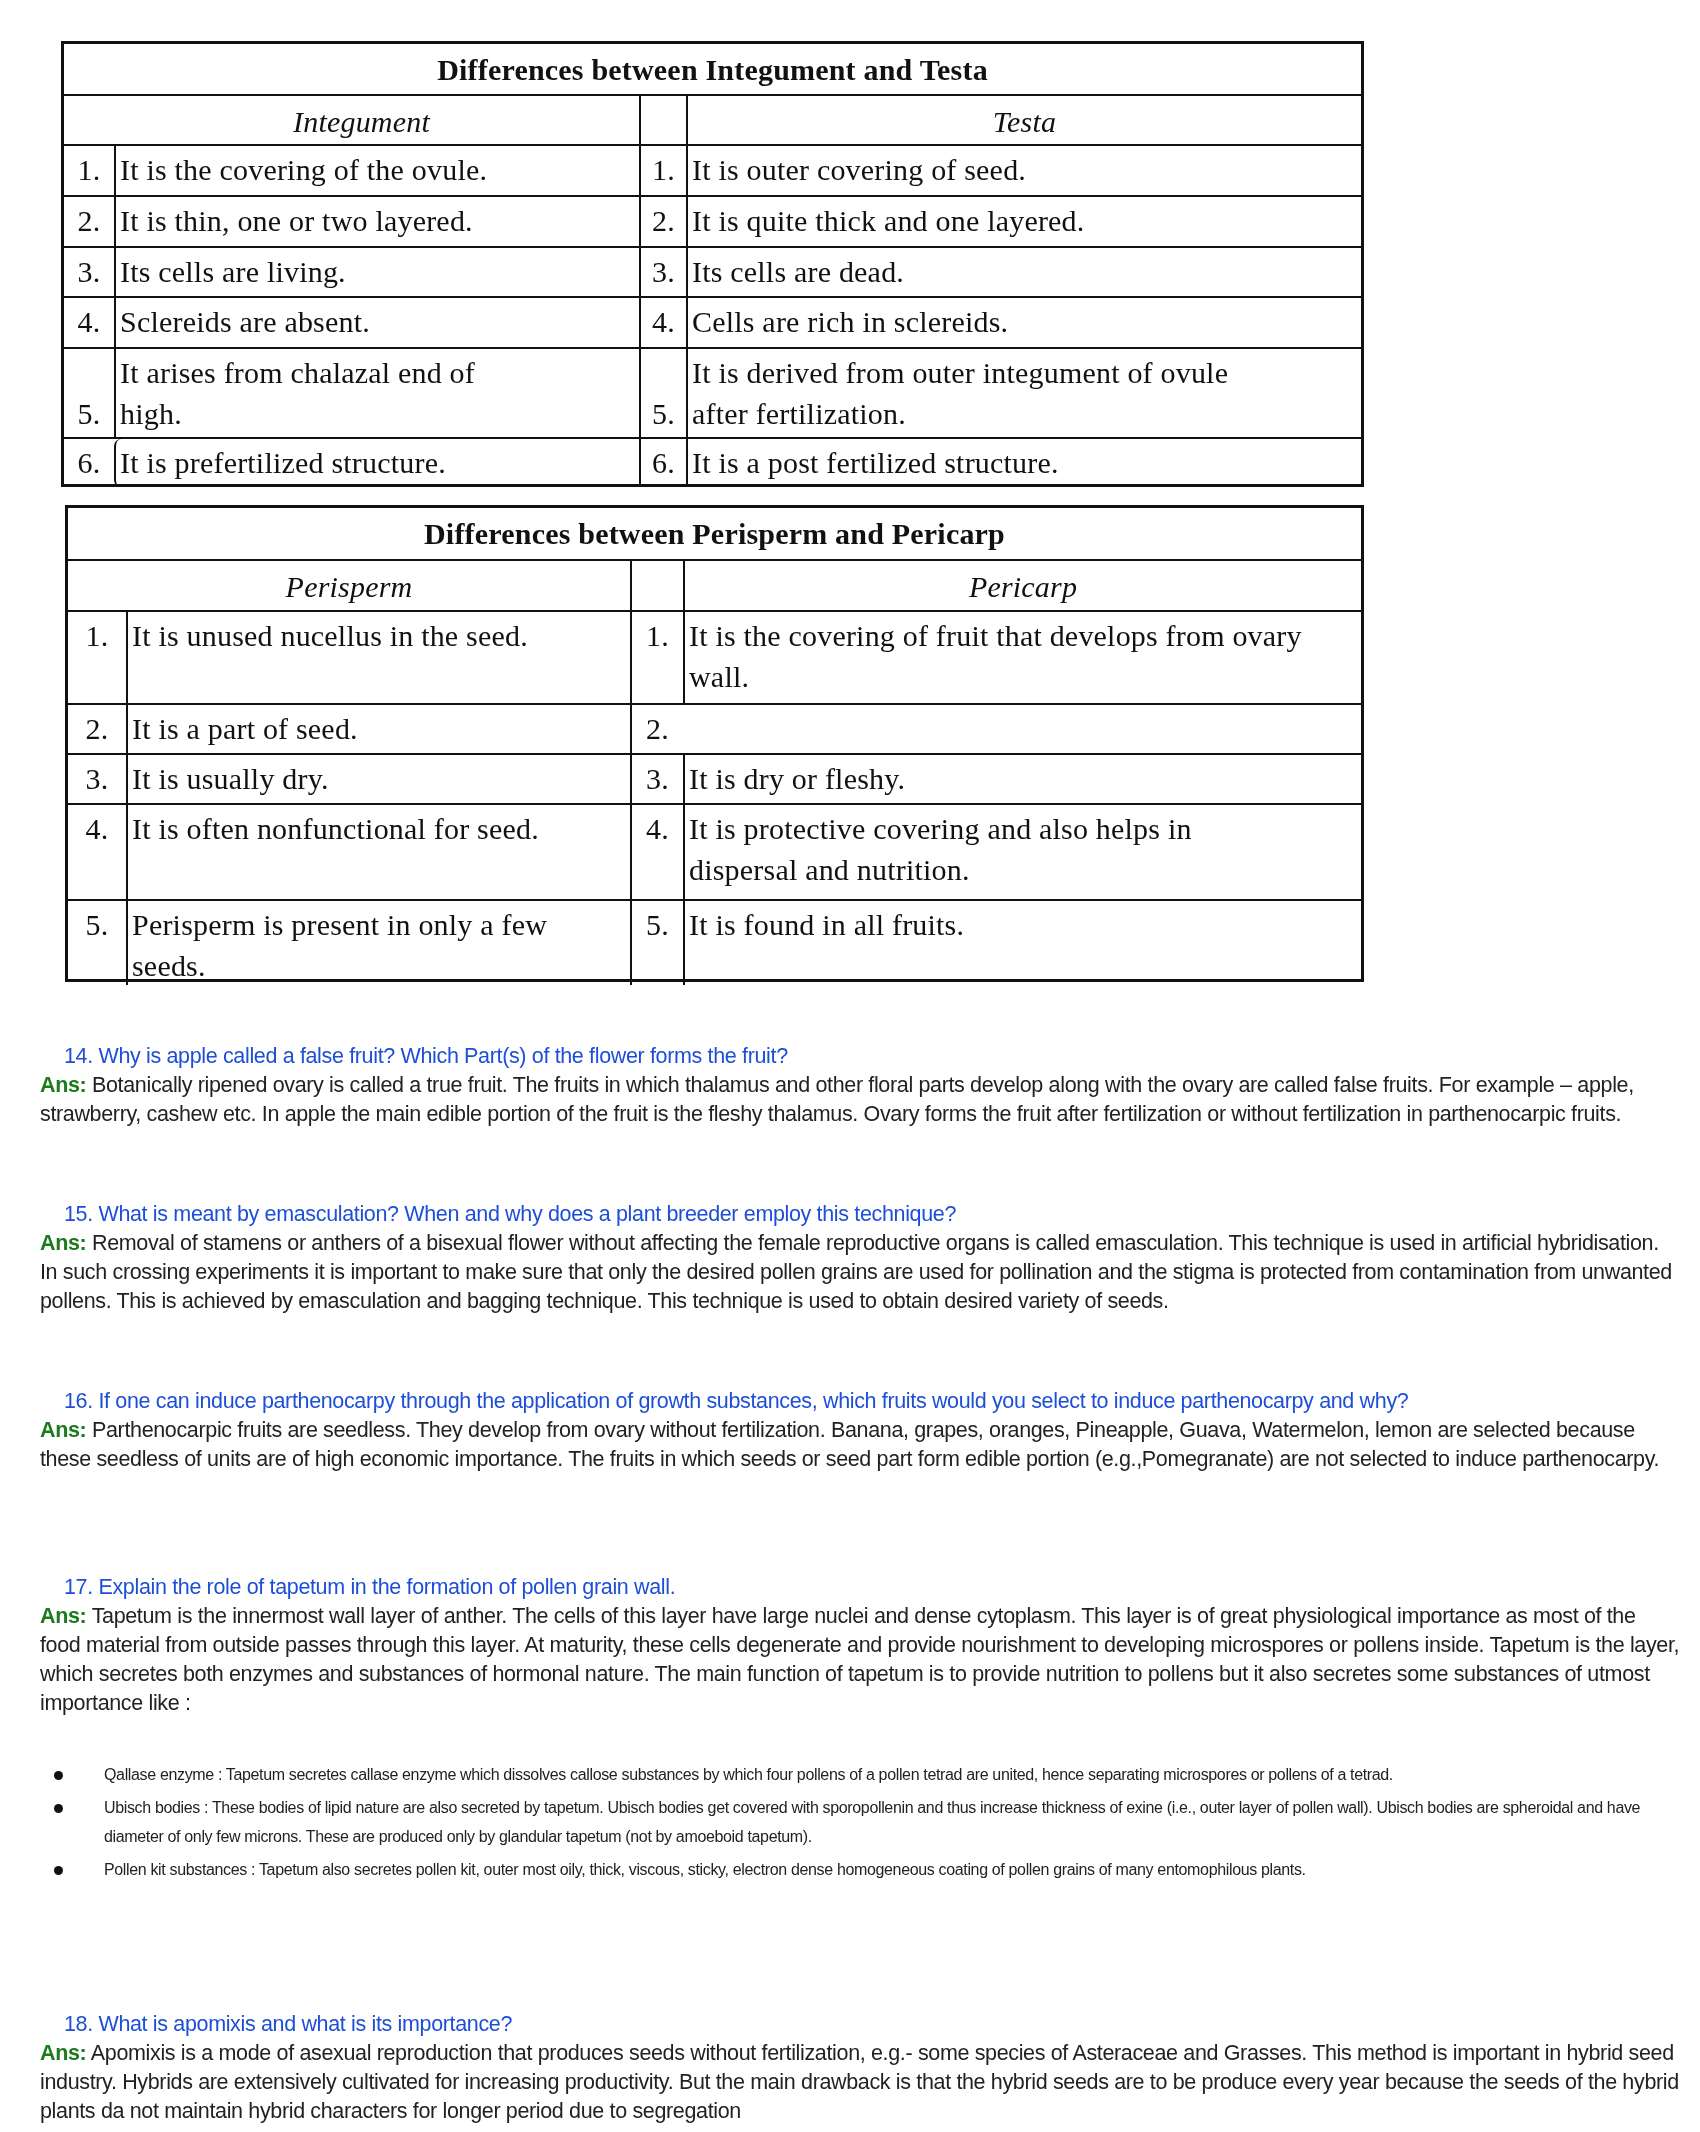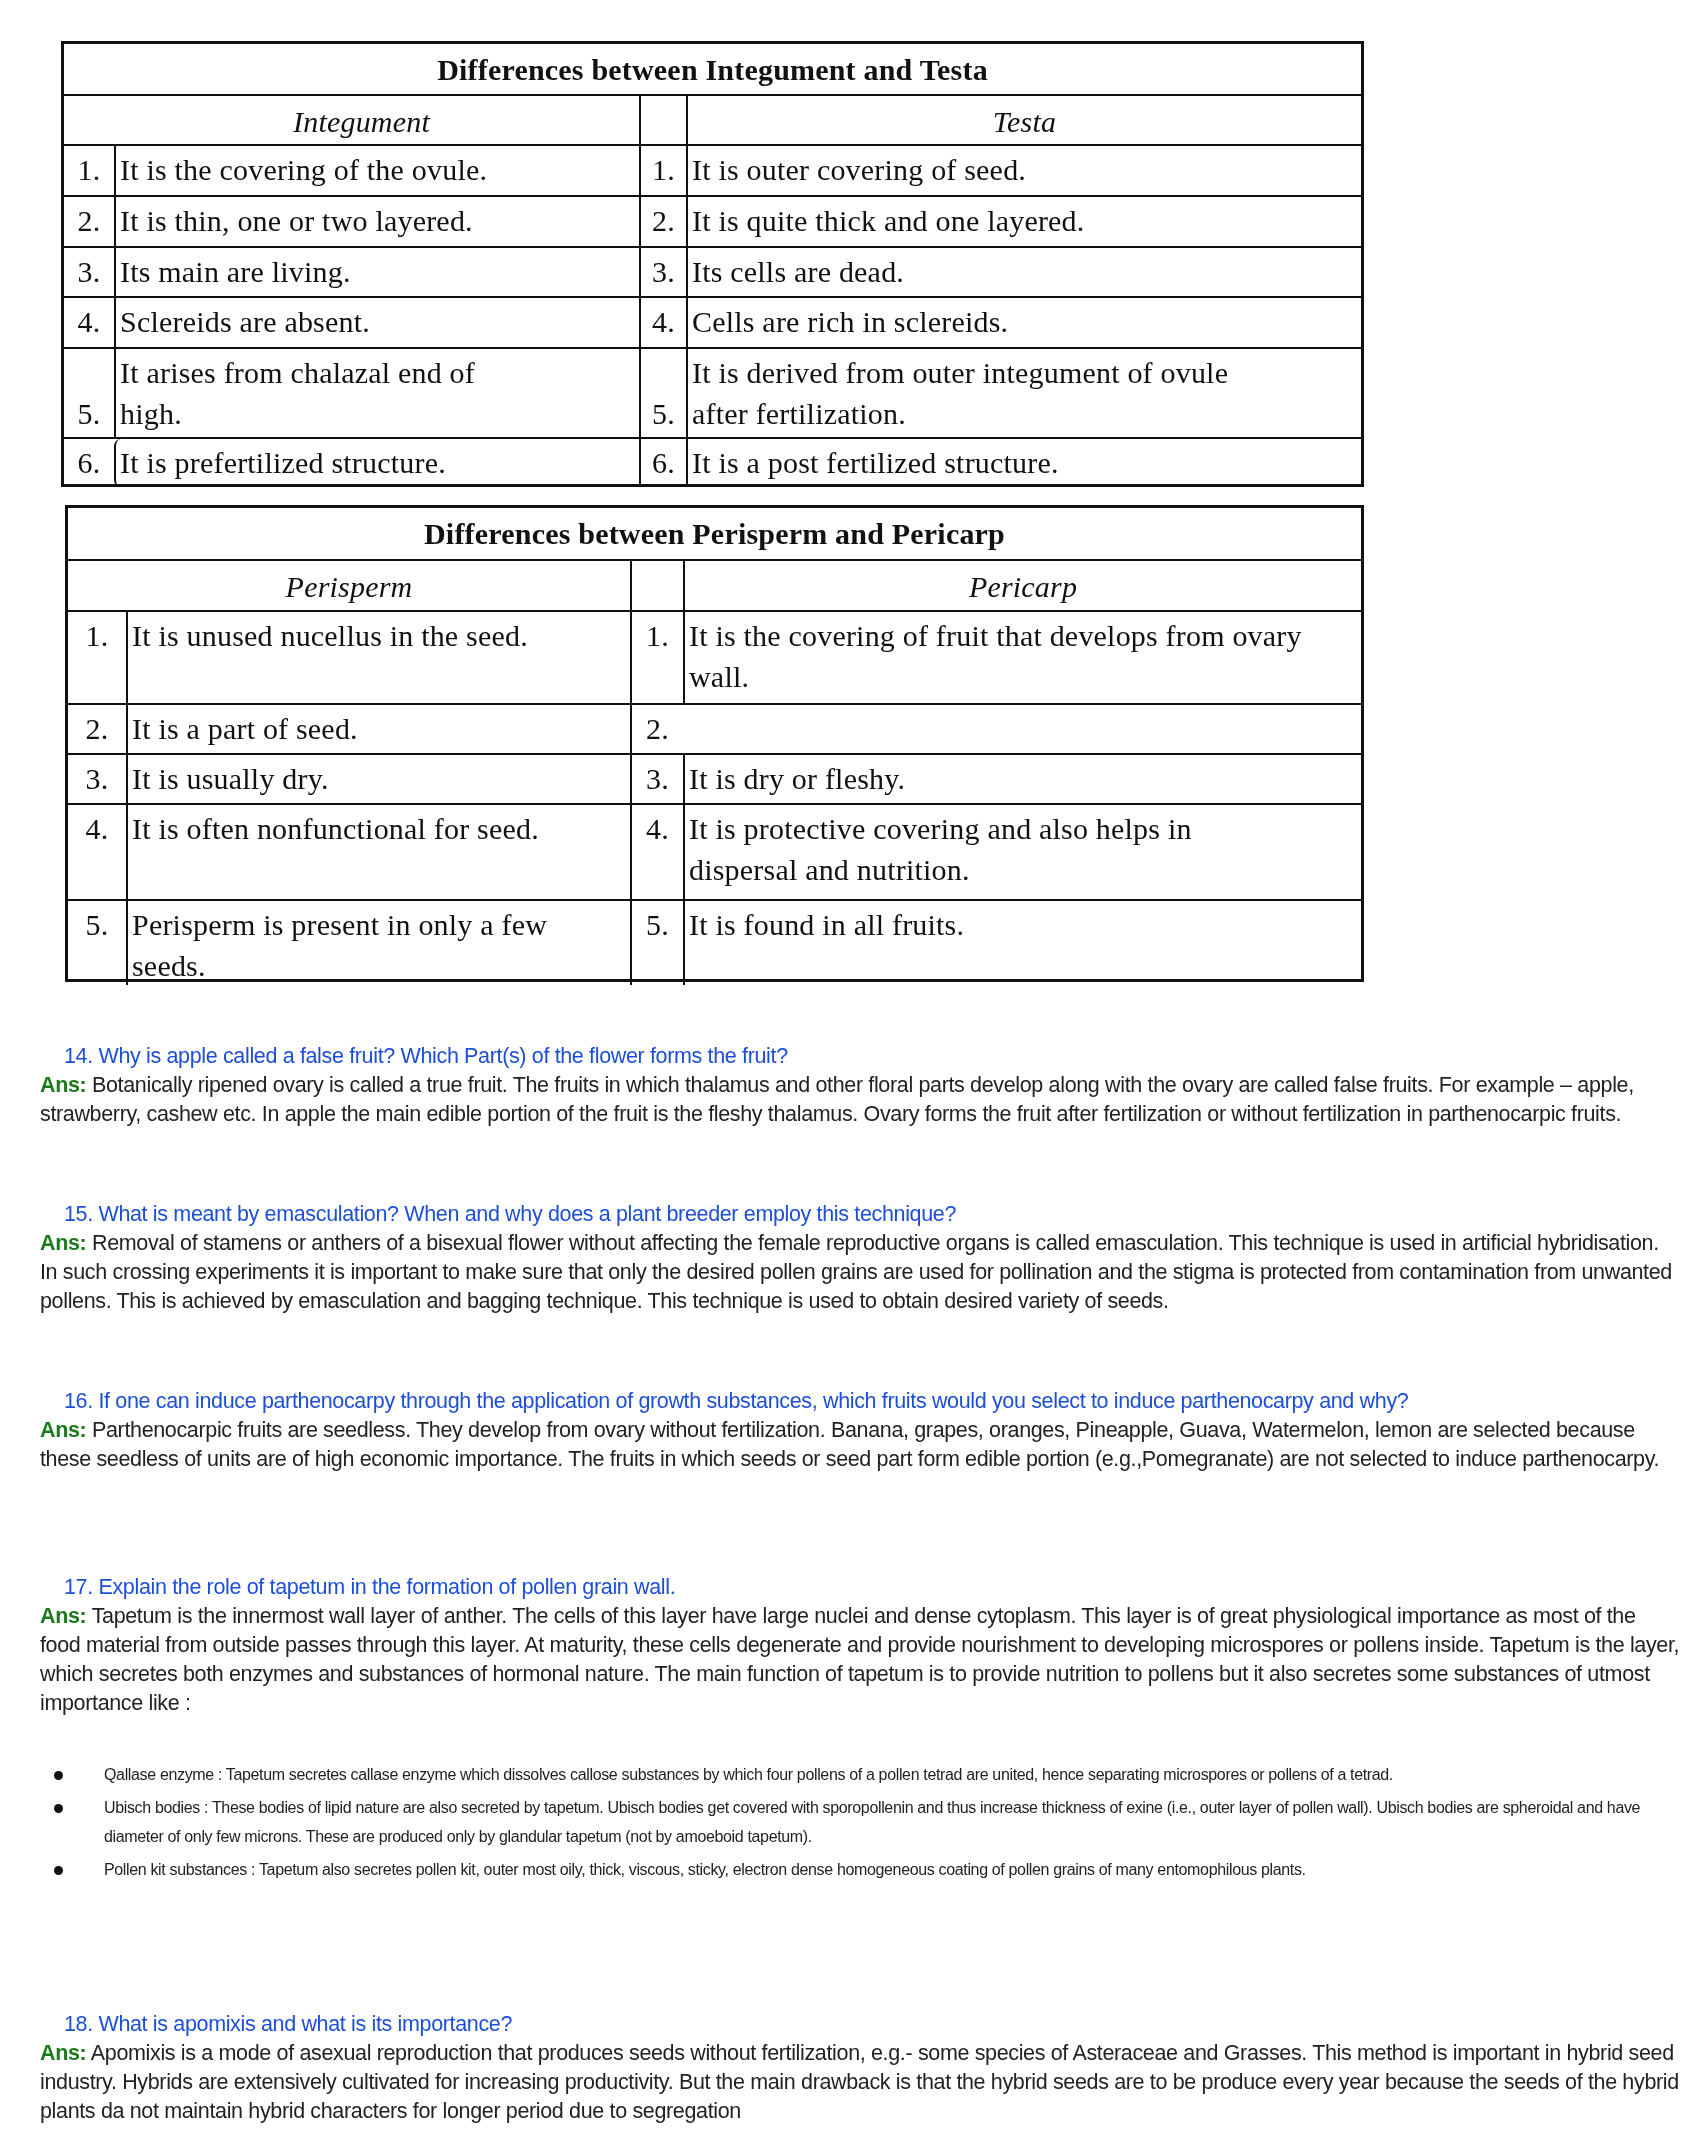--- a/index.html
+++ b/index.html
@@ -38,21 +38,21 @@
     <div class="cell vline" style="left:622px; right:0;">It is outer covering of seed.</div>
   </div>
   <div class="row" style="top:151px; height:51px;">
     <div class="cell num" style="left:0; width:50px;">2.</div>
     <div class="cell vline" style="left:50px; width:525px;">It is thin, one or two layered.</div>
     <div class="cell num vline" style="left:575px; width:47px;">2.</div>
     <div class="cell vline" style="left:622px; right:0;">It is quite thick and one layered.</div>
   </div>
   <div class="row" style="top:202px; height:50px;">
     <div class="cell num" style="left:0; width:50px;">3.</div>
-    <div class="cell vline" style="left:50px; width:525px;">Its main are living.</div>
+    <div class="cell vline" style="left:50px; width:525px;">Its cells are living.</div>
     <div class="cell num vline" style="left:575px; width:47px;">3.</div>
     <div class="cell vline" style="left:622px; right:0;">Its cells are dead.</div>
   </div>
   <div class="row" style="top:252px; height:51px;">
     <div class="cell num" style="left:0; width:50px;">4.</div>
     <div class="cell vline" style="left:50px; width:525px;">Sclereids are absent.</div>
     <div class="cell num vline" style="left:575px; width:47px;">4.</div>
     <div class="cell vline" style="left:622px; right:0;">Cells are rich in sclereids.</div>
   </div>
   <div class="row" style="top:303px; height:90px;">

